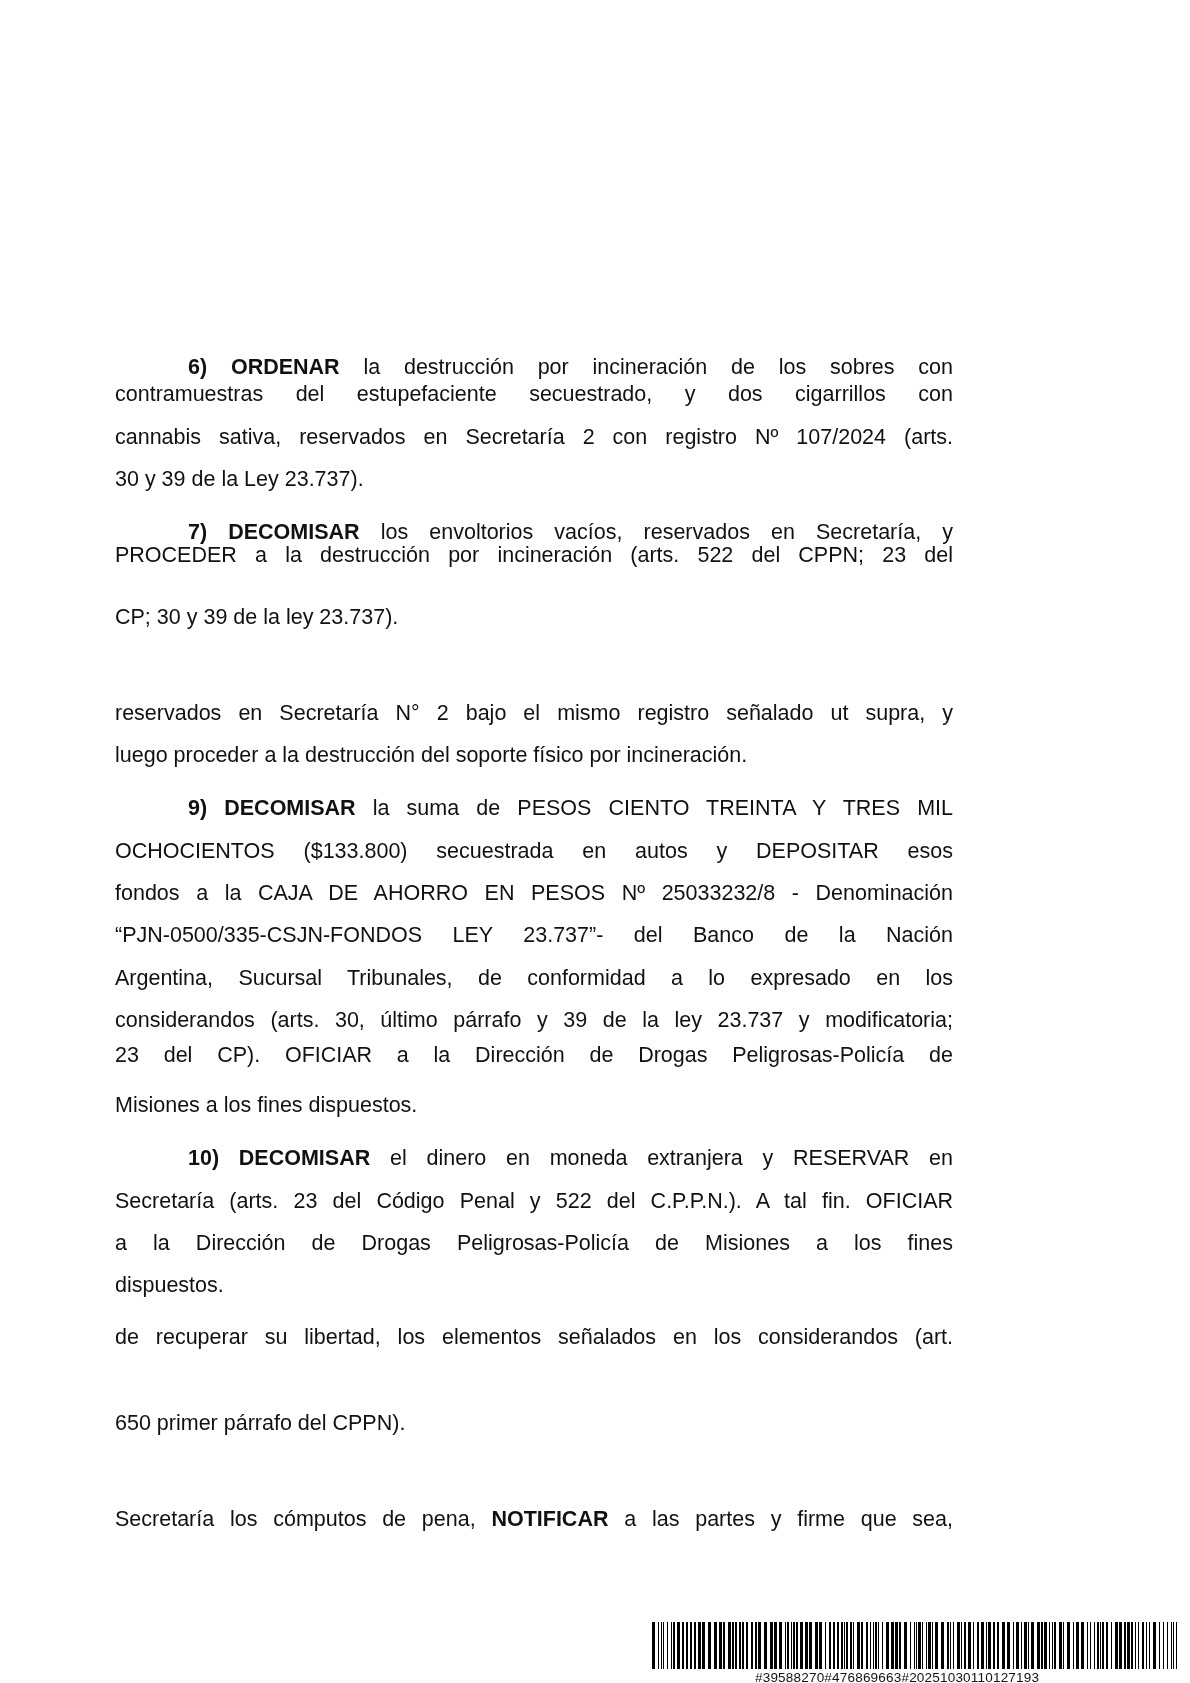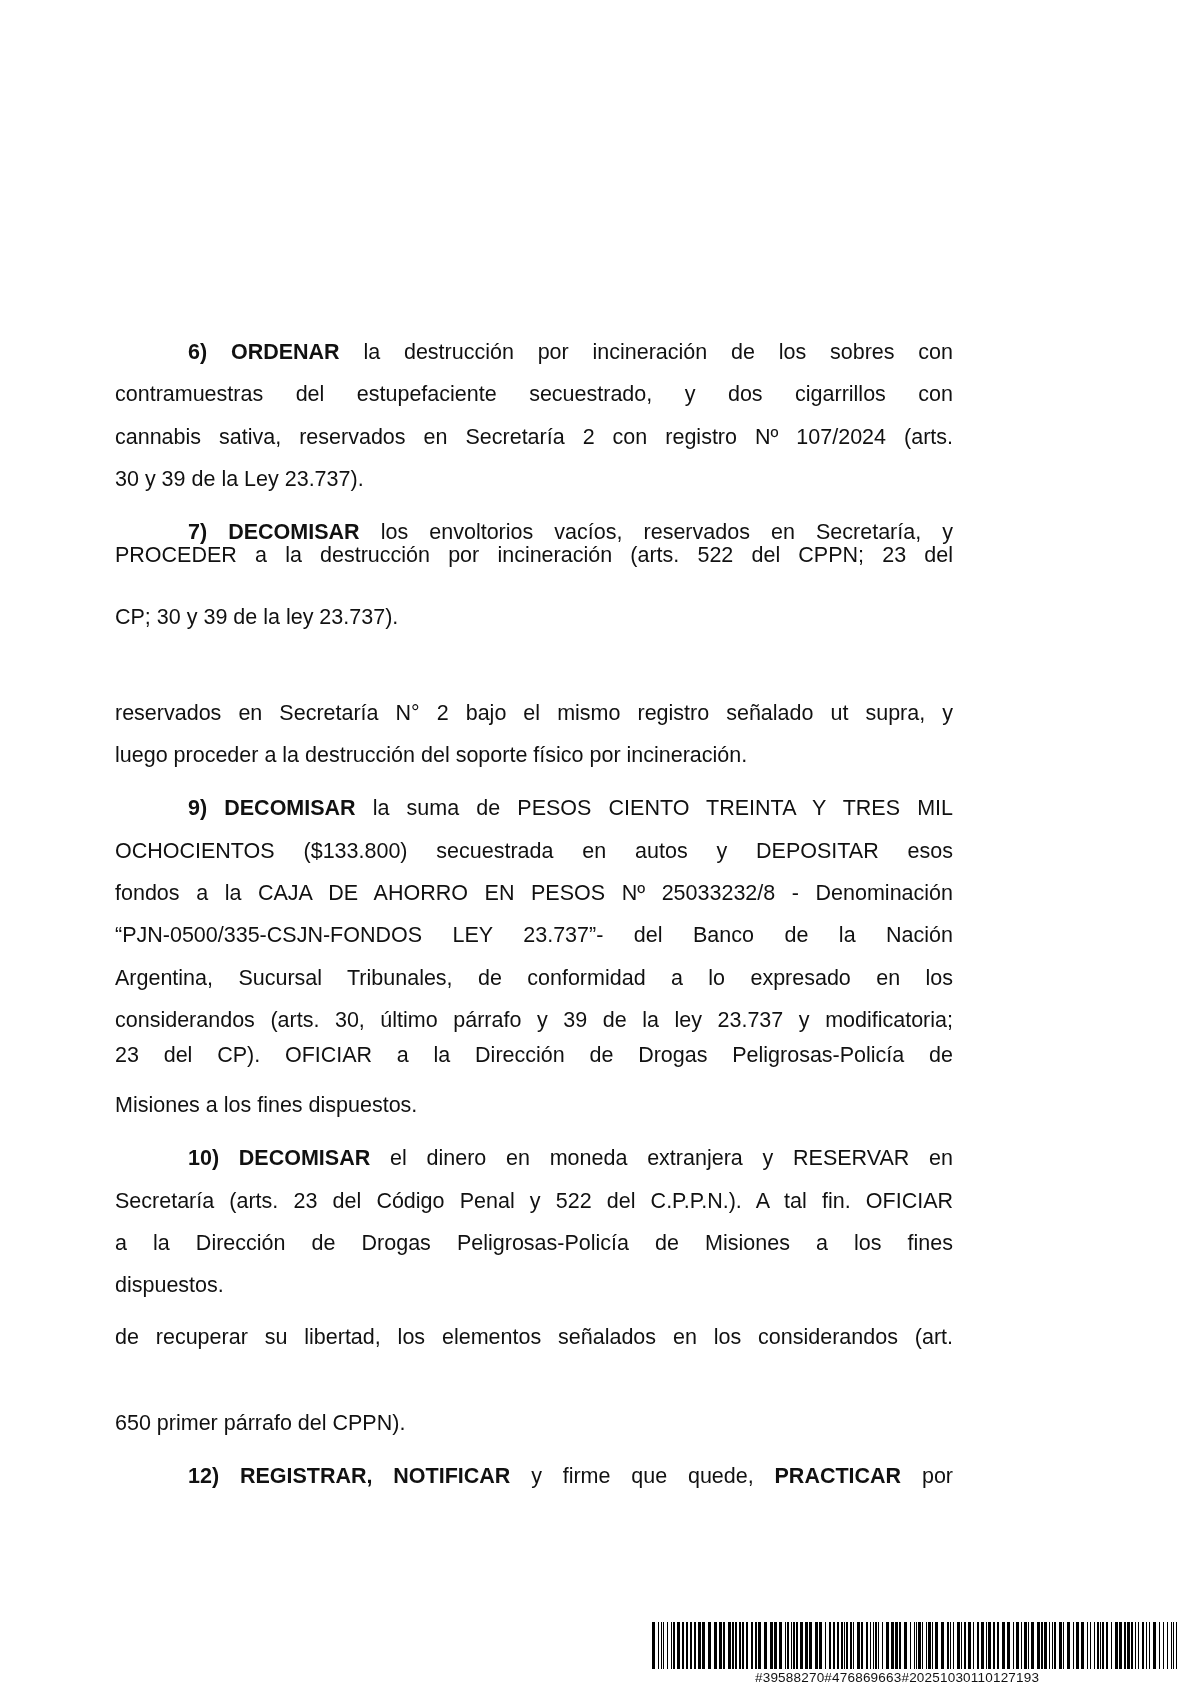--- a/index.html
+++ b/index.html
@@ -16,21 +16,21 @@
   .barcode span { display:block; height:100%; background:#000; }
   .barcode i { display:block; height:100%; }
   .caption { position:absolute; left:755px; top:1671px; font-size:13.5px; line-height:14px;
              letter-spacing:0.2px; white-space:nowrap; }
 </style>
 </head>
 <body>
 
 <div class="page">
 
-  <div class="line indent" style="top:339px"><b>6) ORDENAR</b><span> la destrucción por incineración de los sobres con</span></div>
+  <div class="line indent" style="top:354px"><b>6) ORDENAR</b><span> la destrucción por incineración de los sobres con</span></div>
   <div class="line" style="top:381px">contramuestras del estupefaciente secuestrado, y dos cigarrillos con</div>
   <div class="line" style="top:424px">cannabis sativa, reservados en Secretaría 2 con registro Nº 107/2024 (arts.</div>
   <div class="line last" style="top:466px">30 y 39 de la Ley 23.737).</div>
 
   <div class="line indent" style="top:519px"><b>7) DECOMISAR</b><span> los envoltorios vacíos, reservados en Secretaría, y</span></div>
   <div class="line" style="top:542px">PROCEDER a la destrucción por incineración (arts. 522 del CPPN; 23 del</div>
   <div class="line last" style="top:604px">CP; 30 y 39 de la ley 23.737).</div>
 
   <div class="line" style="top:700px">reservados en Secretaría N° 2 bajo el mismo registro señalado ut supra, y</div>
   <div class="line last" style="top:742px">luego proceder a la destrucción del soporte físico por incineración.</div>
@@ -45,21 +45,21 @@
   <div class="line last" style="top:1092px">Misiones a los fines dispuestos.</div>
 
   <div class="line indent" style="top:1145px"><b>10) DECOMISAR</b><span> el dinero en moneda extranjera y RESERVAR en</span></div>
   <div class="line" style="top:1188px">Secretaría (arts. 23 del Código Penal y 522 del C.P.P.N.). A tal fin. OFICIAR</div>
   <div class="line last" style="top:1272px">dispuestos.</div>
   <div class="line" style="top:1230px">a la Dirección de Drogas Peligrosas-Policía de Misiones a los fines</div>
 
   <div class="line" style="top:1324px">de recuperar su libertad, los elementos señalados en los considerandos (art.</div>
   <div class="line last" style="top:1410px">650 primer párrafo del CPPN).</div>
 
-  <div class="line indent" style="top:1463px"><b>12) REGISTRAR, NOTIFICAR</b><span> y firme que quede, </span><b>PRACTICAR</b><span> por</span></div>
+  <div class="line" style="top:1506px"><span>Secretaría los cómputos de pena, </span><b>NOTIFICAR</b><span> a las partes y firme que sea,</span></div>
 
   <div class="barcode" id="barcode">
       <span style="width: 3px;"></span>
       <i style="width: 3px;"></i>
       <span style="width: 1px;"></span>
       <i style="width: 2px;"></i>
       <span style="width: 1px;"></span>
       <i style="width: 1px;"></i>
       <span style="width: 1px;"></span>
       <i style="width: 3px;"></i>

